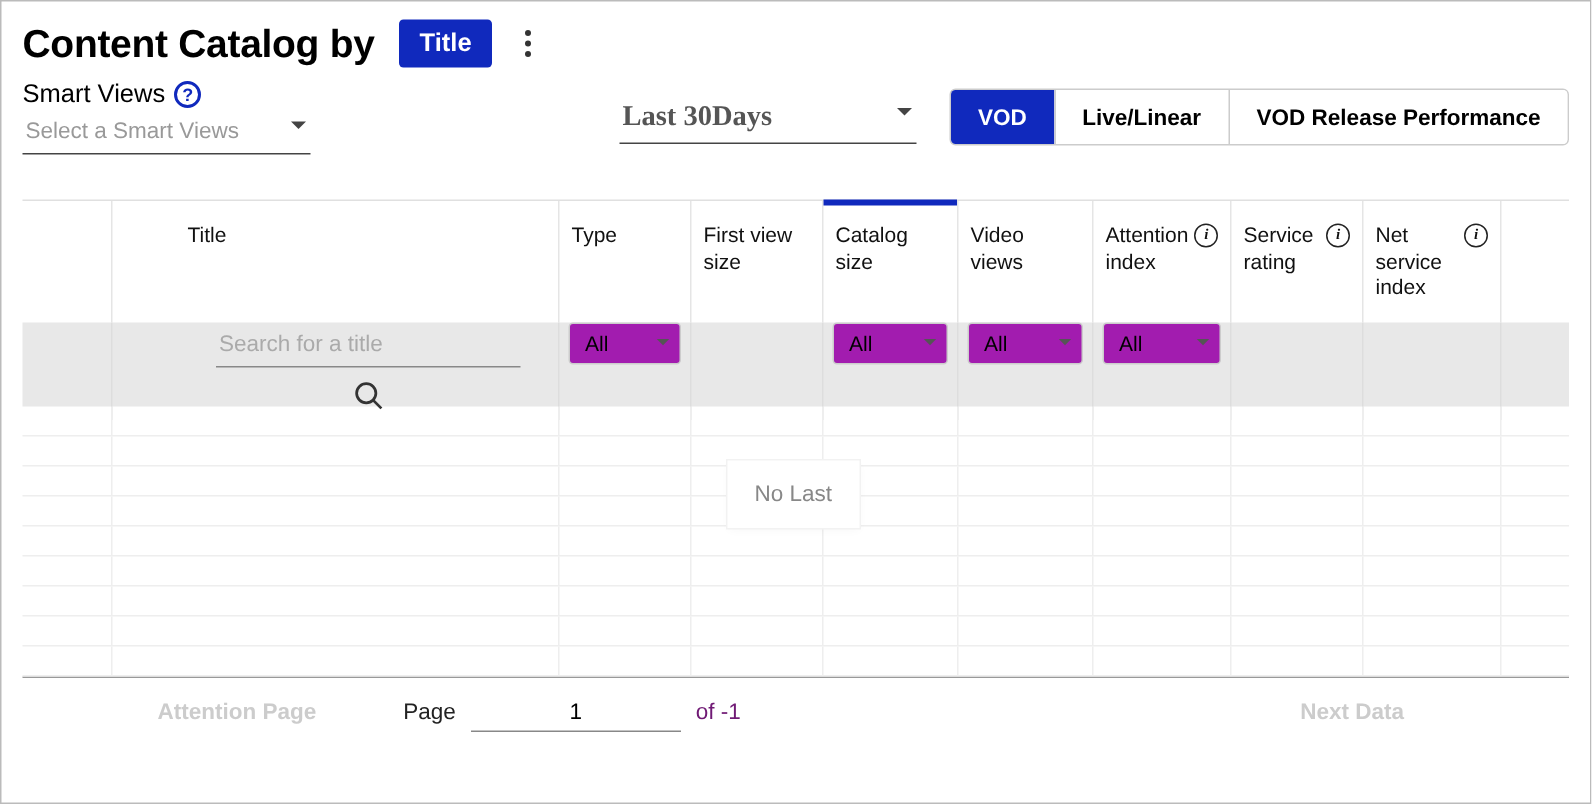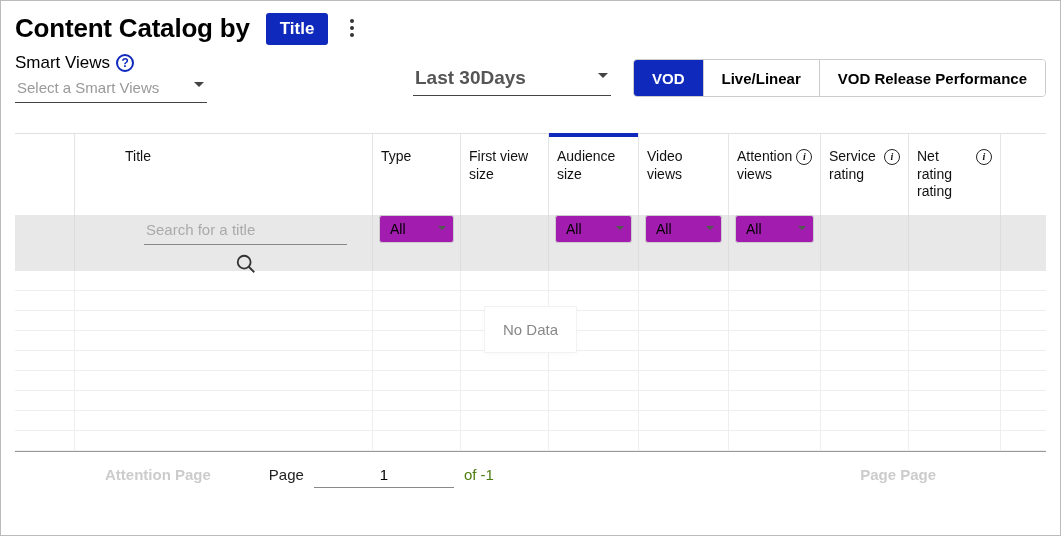--- a/index.html
+++ b/index.html
@@ -14,21 +14,21 @@
   .frame {
     border: 1px solid #bbb;
     width: 1061px;
     height: 536px;
     padding: 12px 14px 8px 14px;
     position: relative;
     background: #fff;
   }
   .header-row {
     display: flex;
-    align-items: flex-start;
+    align-items: center;
     gap: 10px;
   }
   .page-title {
     font-size: 26px;
     font-weight: 800;
     letter-spacing: -0.2px;
   }
   .title-chip {
     background: #1029bd;
     color: #fff;
@@ -98,20 +98,21 @@
   .date-select {
     position: relative;
     border-bottom: 1px solid #444;
     padding: 6px 22px 6px 2px;
     font-size: 19px;
     color: #555;
     font-weight: 600;
     width: 198px;
     cursor: pointer;
     margin-left: 168px;
+    font-family: Liberation Serif, serif;
   }
   .seg {
     margin-left: auto;
     display: flex;
     border: 1px solid #ccc;
     border-radius: 4px;
     overflow: hidden;
     height: 38px;
   }
   .seg-item {
@@ -261,21 +262,21 @@
   .page-label { color: #222; }
   .page-input {
     width: 140px;
     border: none;
     border-bottom: 1px solid #888;
     text-align: center;
     font-size: 15px;
     background: transparent;
     padding: 4px 0;
   }
-  .of-label { color: #4d7c0f; }
+  .of-label { color: #701a75; }
 </style>
 </head>
 <body>
 
 <div class="frame">
 
   <div class="header-row">
     <span class="page-title">Content Catalog by</span>
     <span class="title-chip">Title</span>
     <span class="kebab">
@@ -326,35 +327,35 @@
       <div class="col-title">
           <span>Title</span>
         </div>
       <div>
           <span>Type</span>
         </div>
       <div>
           <span>First view size</span>
         </div>
       <div class="col-audience">
-          <span>Audience size</span>
+          <span>Catalog size</span>
         </div>
       <div>
           <span>Video views</span>
         </div>
       <div>
-        <span>Attention views</span>
+        <span>Attention index</span>
         <span class="info-icon">i</span>
       </div>
       <div>
         <span>Service rating</span>
         <span class="info-icon">i</span>
       </div>
       <div>
-        <span>Net rating rating</span>
+        <span>Net service index</span>
         <span class="info-icon">i</span>
       </div>
     </div>
 
     <div class="filter-row">
       <div></div>
       <div class="search-cell">
         <input class="search-input" type="text" placeholder="Search for a title" style="">
         <span class="mag-icon">
           <svg viewBox="0 0 24 24" fill="none" stroke="#333" stroke-width="2">
@@ -493,28 +494,28 @@
           <div></div>
           <div></div>
           <div></div>
           <div></div>
           <div></div>
           <div></div>
           <div></div>
           <div></div>
           <div></div>
         </div>
-      <div class="no-data">No Data</div>
+      <div class="no-data">No Last</div>
     </div>
 
     <div class="pager">
       <span class="prev">Attention Page</span>
       <div class="mid">
         <span class="page-label">Page</span>
         <input class="page-input" value="1" style="">
         <span class="of-label">of -1</span>
       </div>
-      <span class="next">Page Page</span>
+      <span class="next">Next Data</span>
     </div>
 
   </div>
 
 </div>
 
 </body></html>

